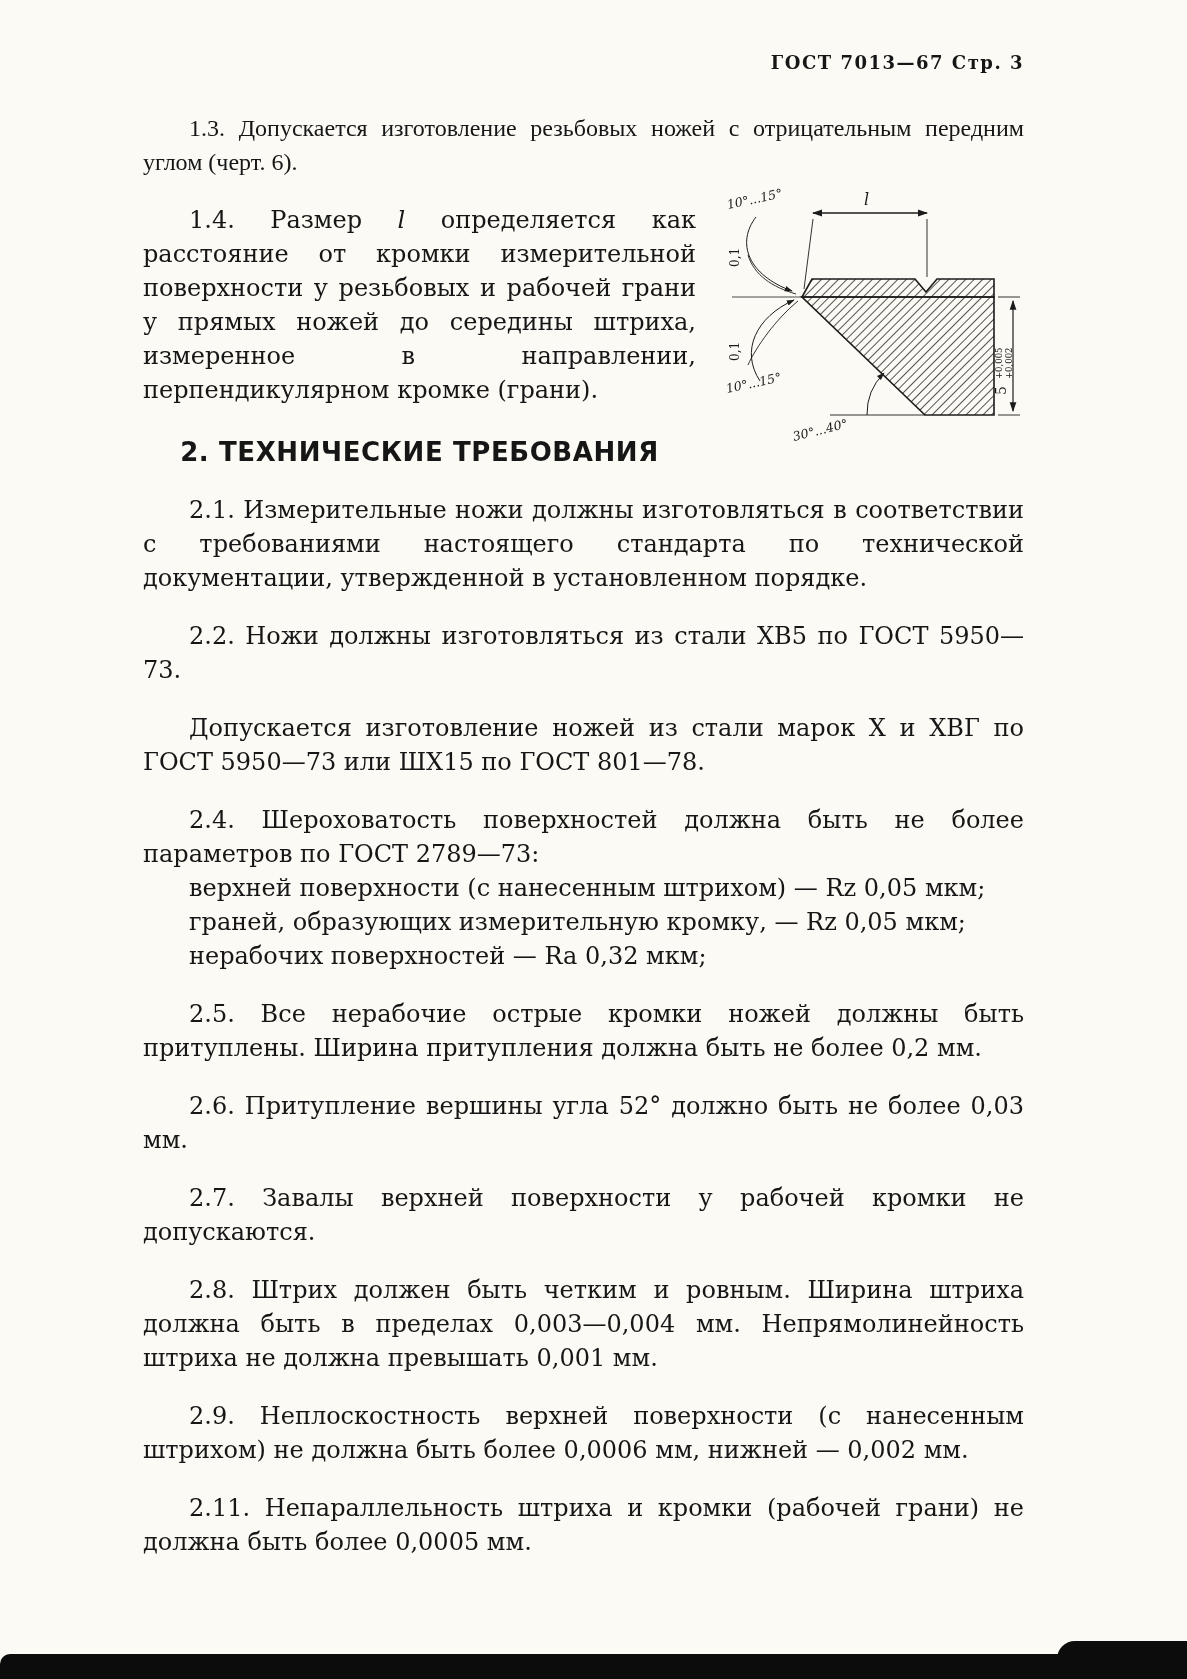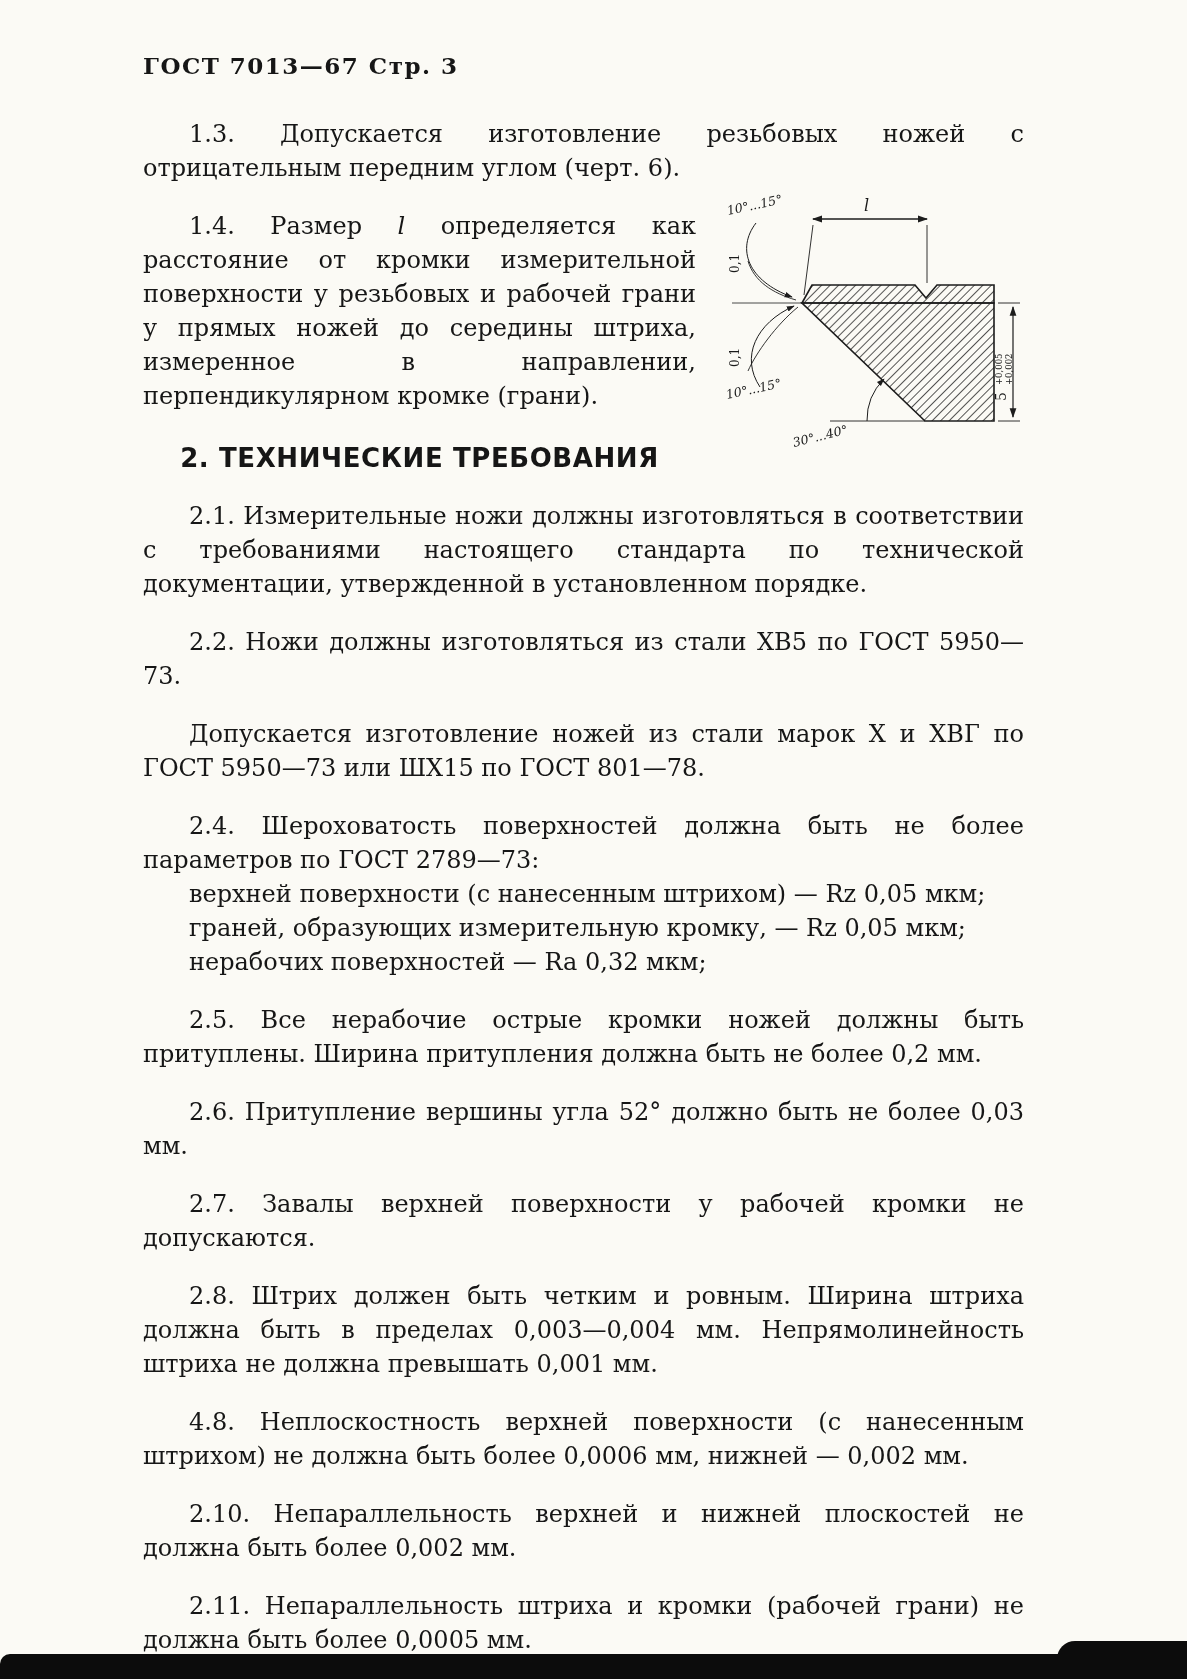--- a/index.html
+++ b/index.html
@@ -8,28 +8,29 @@
     position:relative;
     width:1187px; height:1679px;
     margin:0 auto;
     background:#fbfaf5;
     color:#161616;
     font-family:"DejaVu Serif", serif;
     padding:52px 163px 40px 143px;
     overflow:hidden;
   }
   .doc-header {
+    text-align:right;
     font-weight:bold;
-    font-size:23px;
+    font-size:18px;
     letter-spacing:1.5px;
     margin-bottom:38px;
   }
   .content { font-size:24px; line-height:34px; text-align:justify; }
   p.para { text-indent:46px; margin-top:24px; }
-  p.para.first { margin-top:16px; }
+  p.para.first { margin-top:16px;font-family:Liberation Serif, serif; }
   p.item { text-indent:46px; margin-top:0; }
   h3.sec {
     font-family:"DejaVu Sans", sans-serif;
     font-weight:bold;
     font-size:26px;
     text-align:center;
     letter-spacing:0.6px;
     margin:28px 0 18px 0;
   }
   i.var { font-family:"DejaVu Serif", serif; font-style:italic; }
@@ -128,20 +129,19 @@
     <p class="para">2.2. Ножи должны изготовляться из стали ХВ5 по ГОСТ 5950—73.</p>
     <p class="para">Допускается изготовление ножей из стали марок Х и ХВГ по ГОСТ 5950—73 или ШХ15 по ГОСТ 801—78.</p>
     <p class="para">2.4. Шероховатость поверхностей должна быть не более параметров по ГОСТ 2789—73:</p>
     <p class="item">верхней поверхности (с нанесенным штрихом) — Rz 0,05 мкм;</p>
     <p class="item">граней, образующих измерительную кромку, — Rz 0,05 мкм;</p>
     <p class="item">нерабочих поверхностей — Ra 0,32 мкм;</p>
     <p class="para">2.5. Все нерабочие острые кромки ножей должны быть притуплены. Ширина притупления должна быть не более 0,2 мм.</p>
     <p class="para">2.6. Притупление вершины угла 52° должно быть не более 0,03 мм.</p>
     <p class="para">2.7. Завалы верхней поверхности у рабочей кромки не допускаются.</p>
     <p class="para">2.8. Штрих должен быть четким и ровным. Ширина штриха должна быть в пределах 0,003—0,004 мм. Непрямолинейность штриха не должна превышать 0,001 мм.</p>
-    <p class="para">4.8. Неплоскостность верхней поверхности (с нанесенным штрихом) не должна быть более 0,0006 мм, нижней — 0,002 мм.</p>
-    <p class="para">2.10. Непараллельность верхней и нижней плоскостей не должна быть более 0,002 мм.</p>
+    <p class="para">2.9. Неплоскостность верхней поверхности (с нанесенным штрихом) не должна быть более 0,0006 мм, нижней — 0,002 мм.</p>
     <p class="para">2.11. Непараллельность штриха и кромки (рабочей грани) не должна быть более 0,0005 мм.</p>
 
   </div>
 
   <div class="scan-bottom"></div>
 </div>
 
 </body></html>

